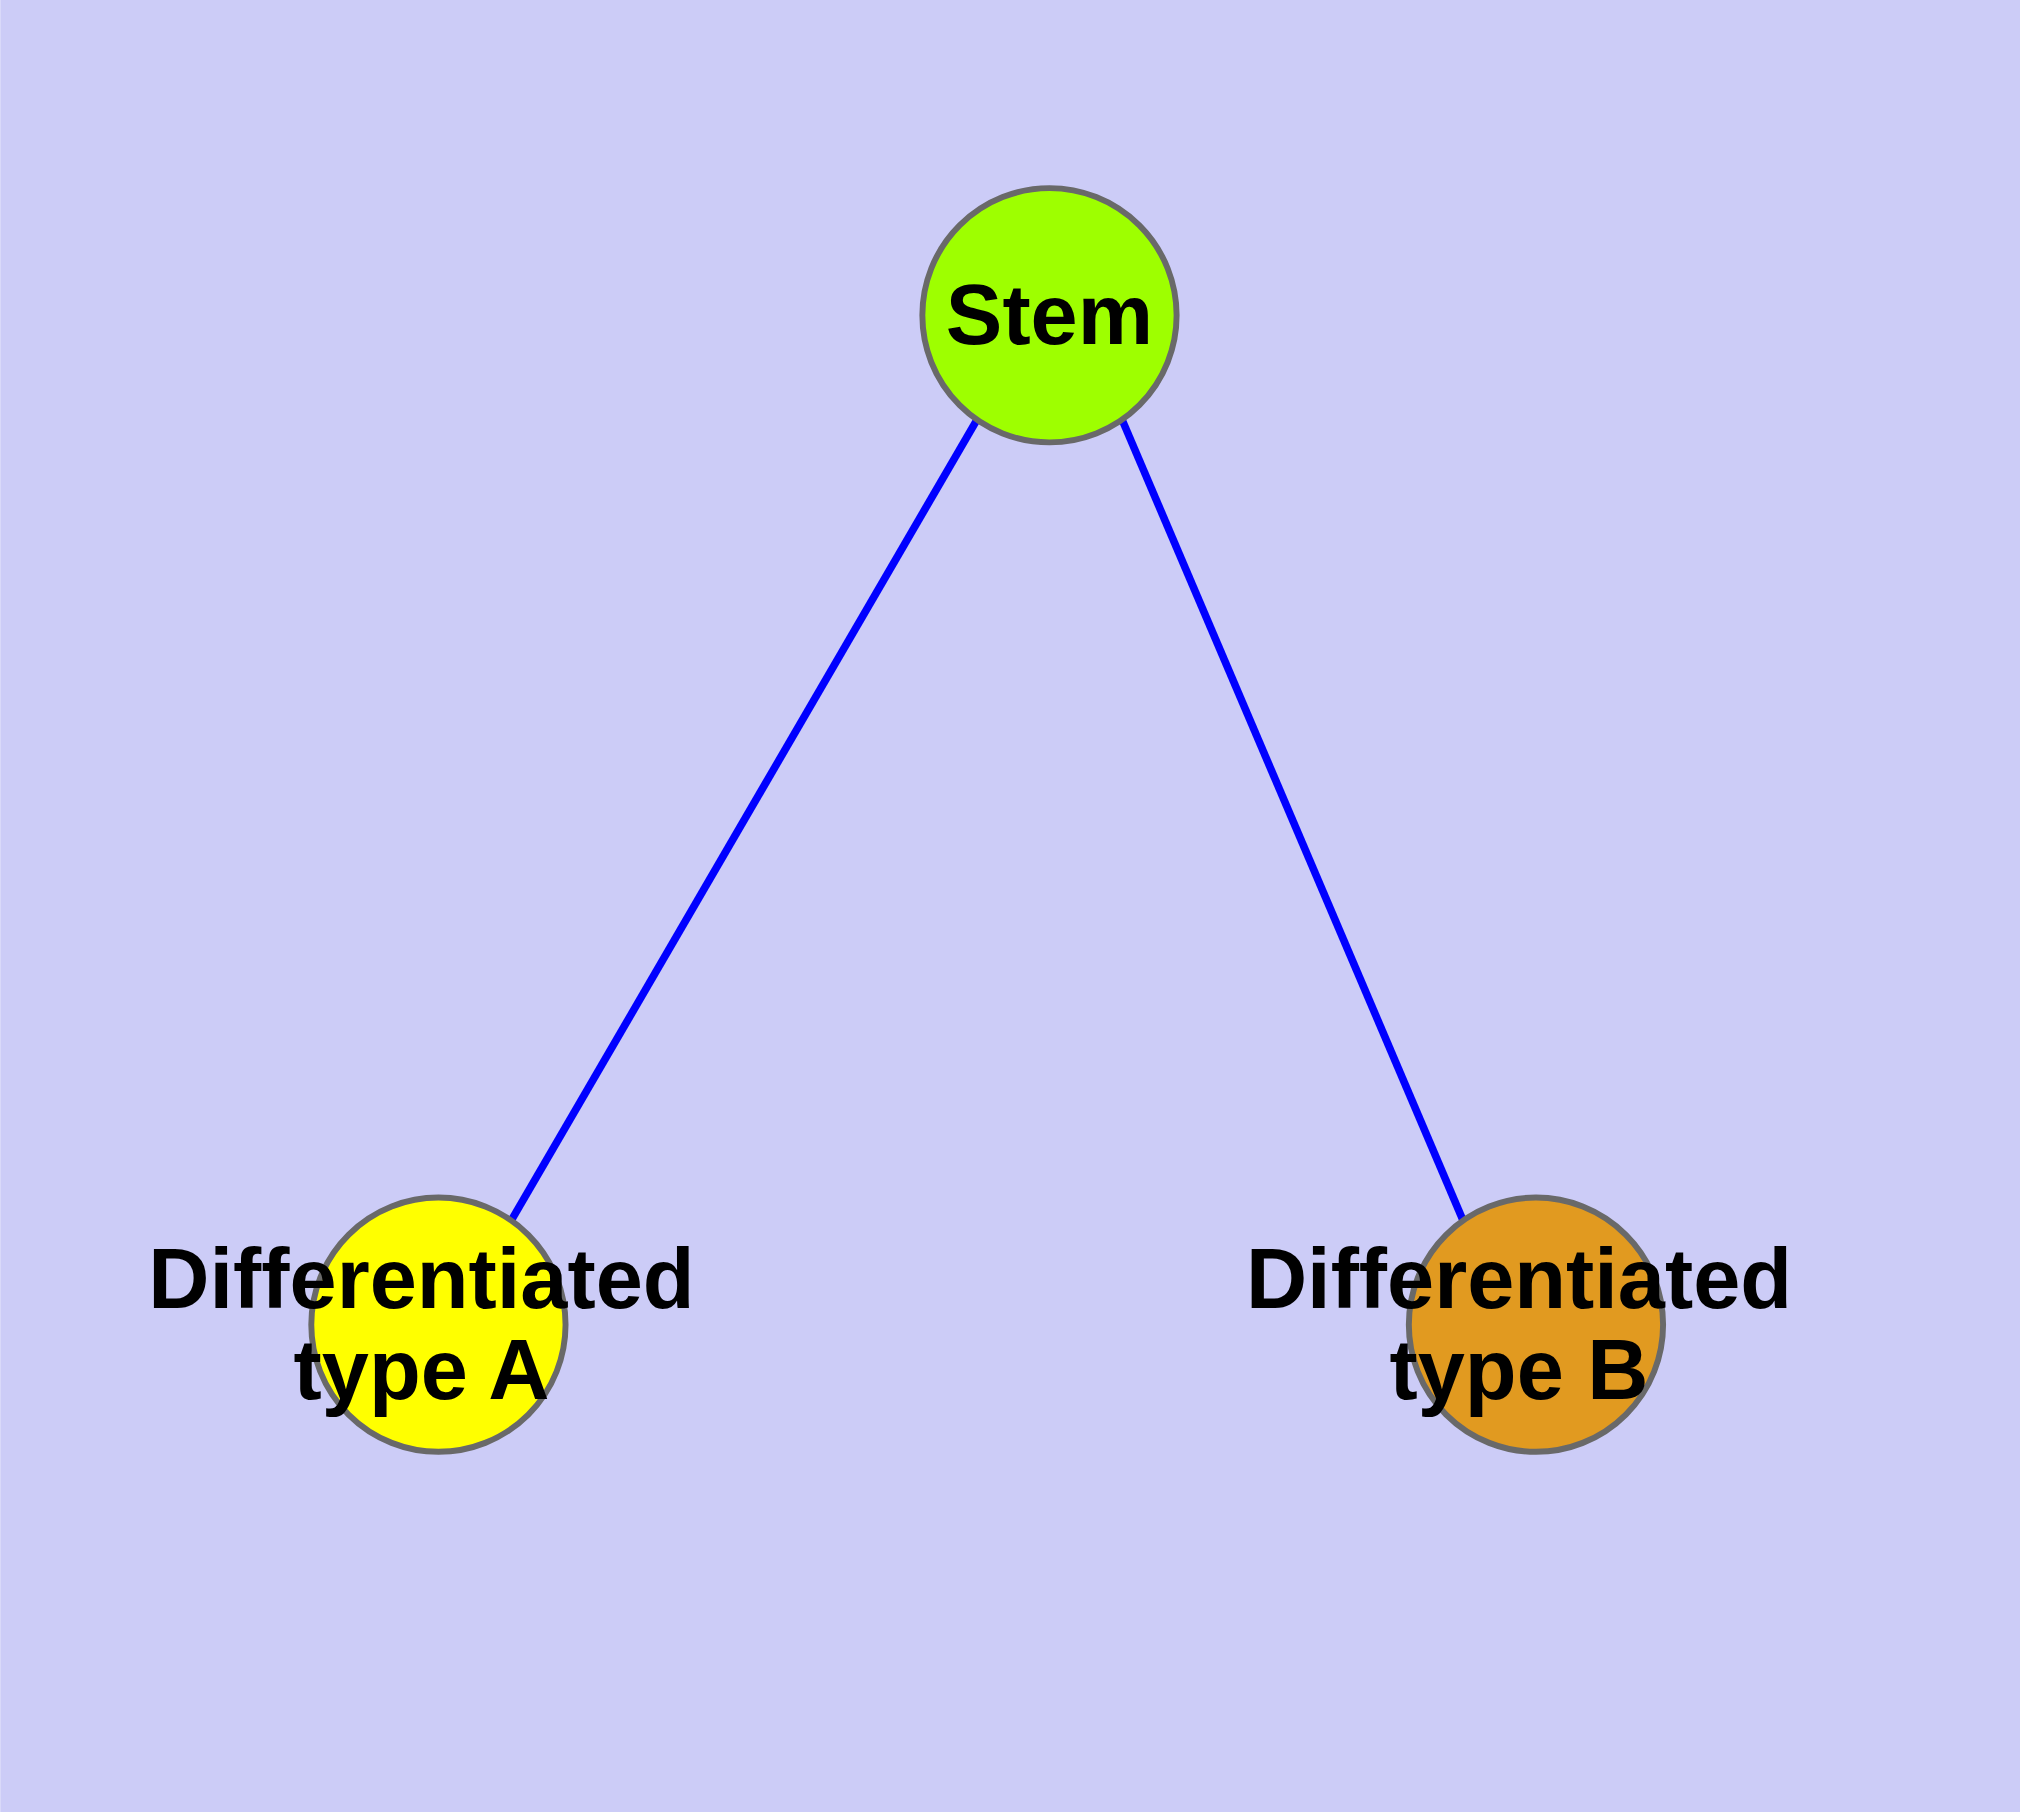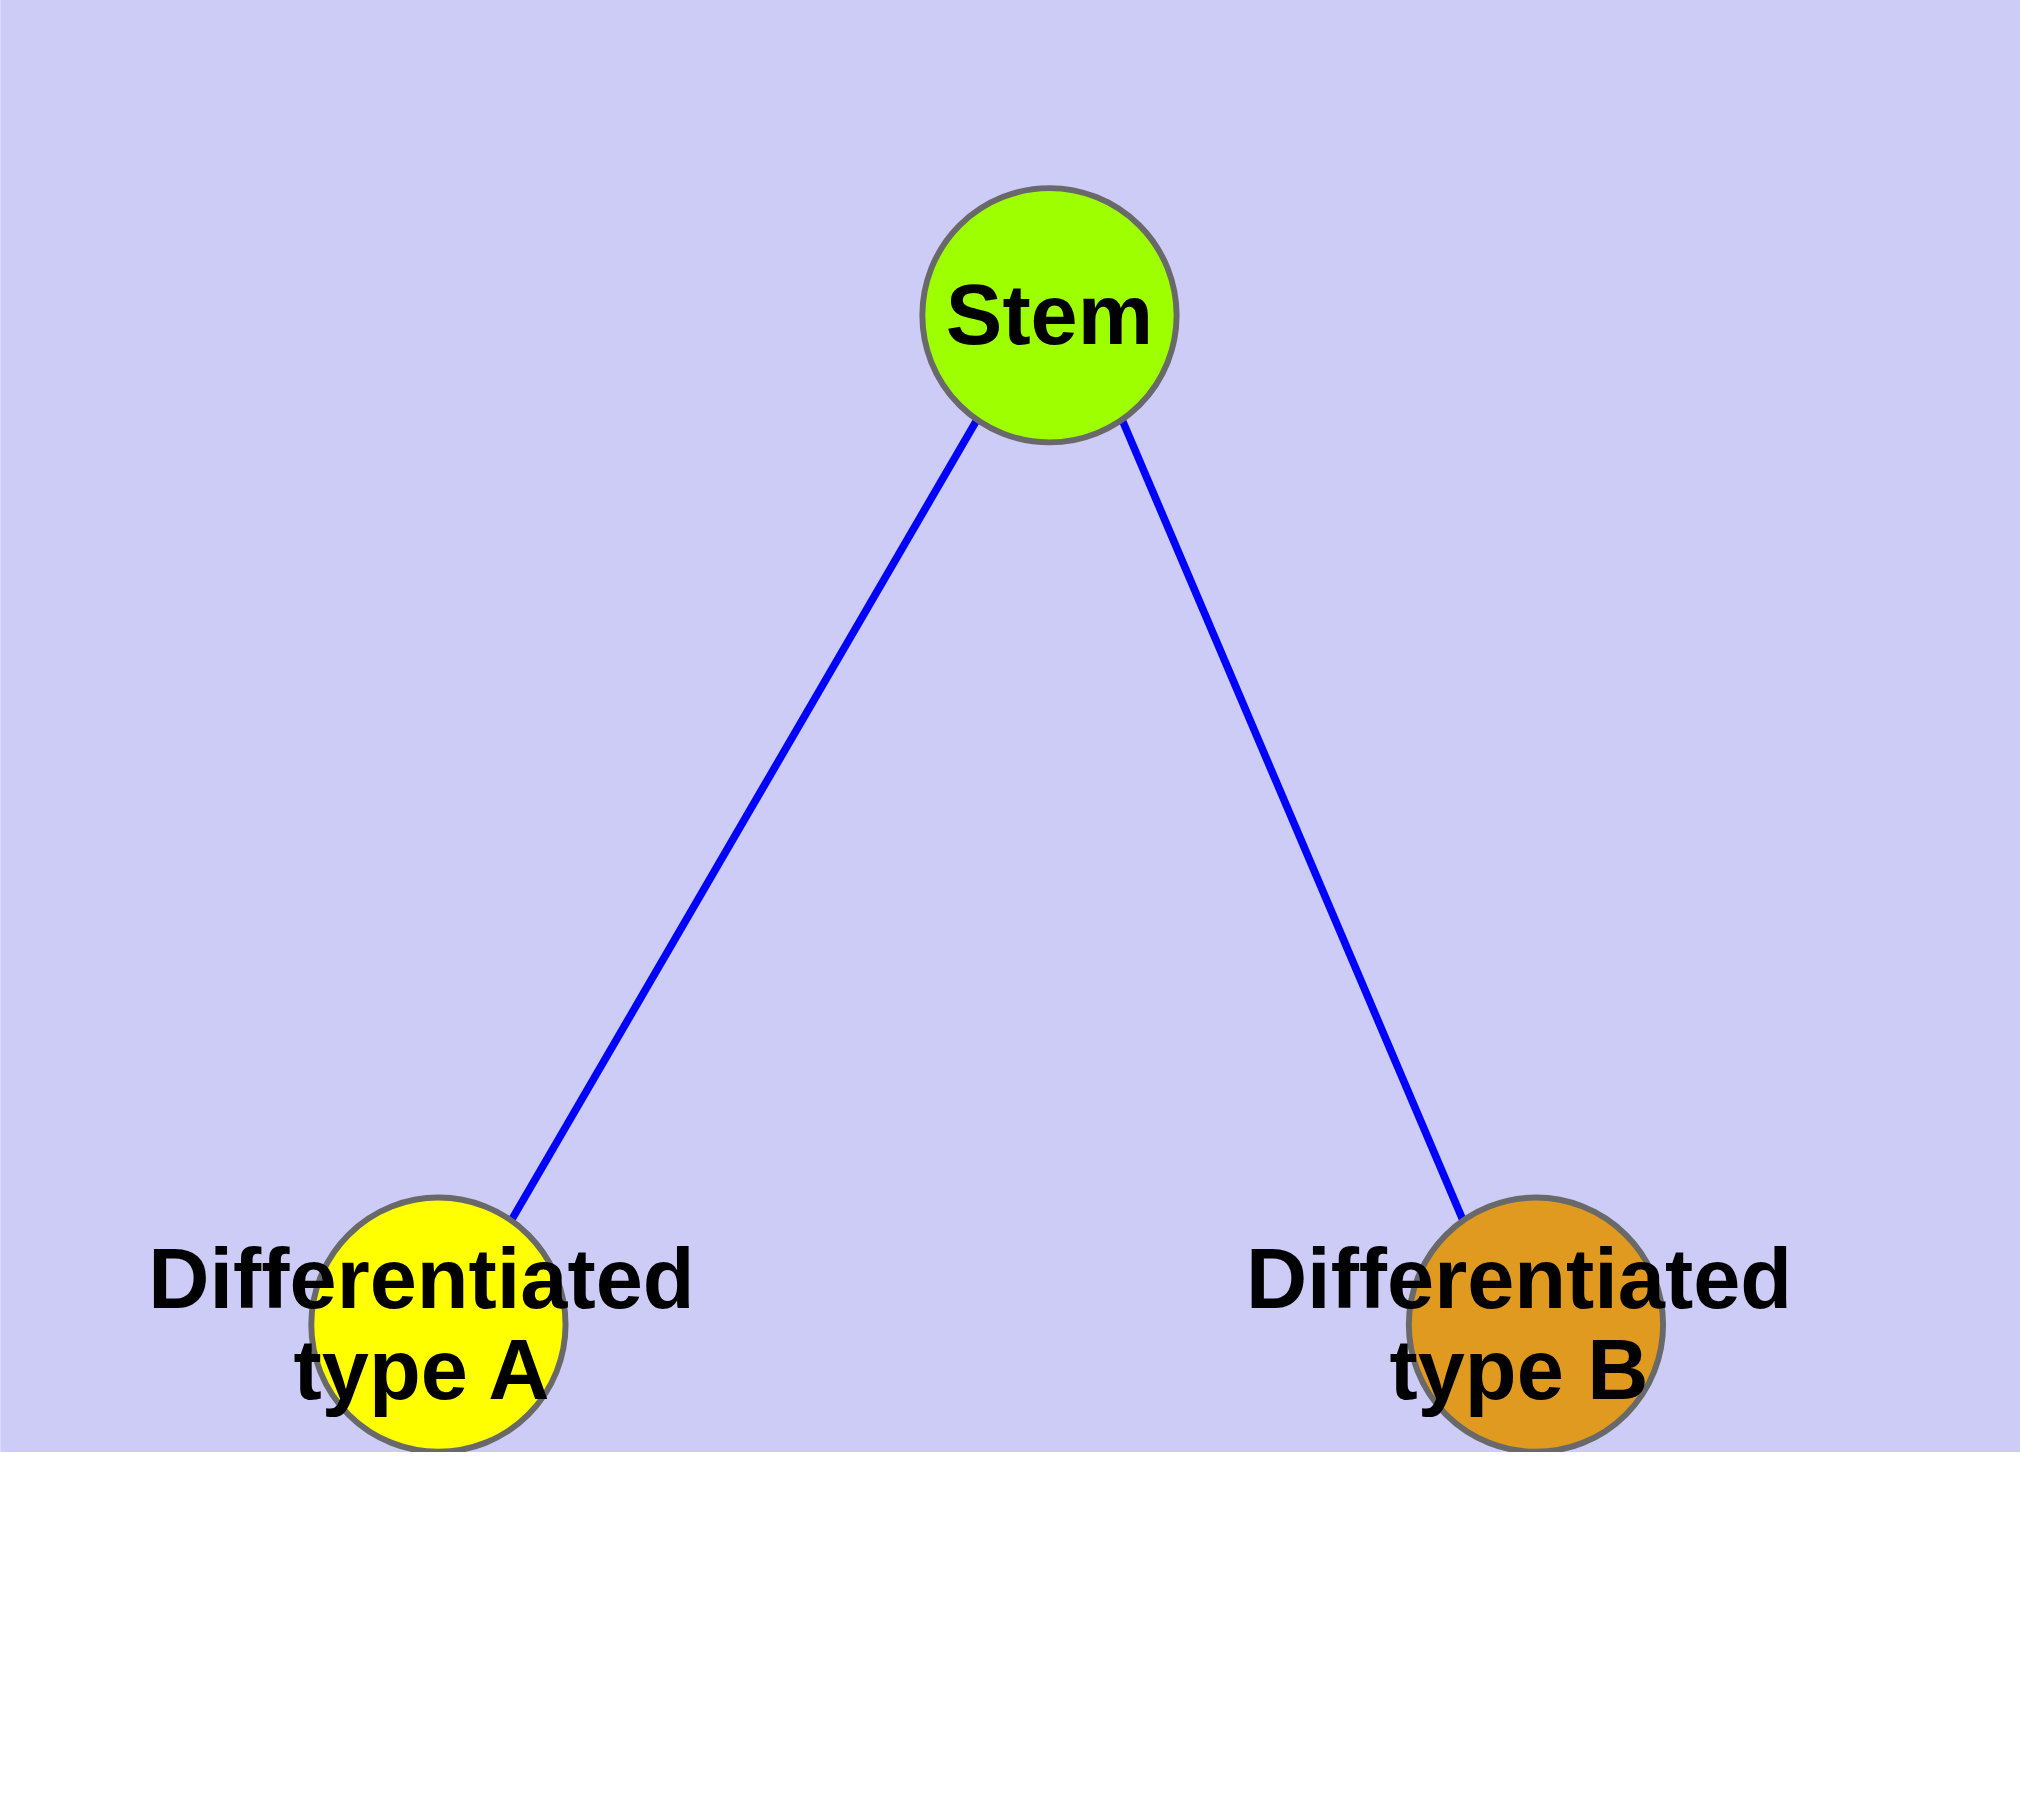--- a/index.html
+++ b/index.html
@@ -23,21 +23,21 @@
   .node-label {
     font-family: "Liberation Sans", sans-serif;
     font-weight: bold;
     fill: #000000;
     paint-order: normal;
   }
 </style>
 </head>
 <body>
 
-<div id="canvas-root" style="width: 2021px; height: 1452px;">
+<div id="canvas-root" style="width: 2021px; height: 1812px;">
   <svg id="graph-svg" viewBox="0 0 2384 2138" xmlns="http://www.w3.org/2000/svg" style="width: 2021px; height: 1812px;">
 
     <rect id="bg-rect" x="0" y="0" width="2384" height="2138" fill="#ccccf7"></rect>
 
     <g id="edges-layer">
       <line id="edge-0" x1="1152" y1="496" x2="603" y2="1440" stroke="#0000ff" stroke-width="9" stroke-linecap="butt"></line>
       <line id="edge-1" x1="1324" y1="496" x2="1726" y2="1440" stroke="#0000ff" stroke-width="9" stroke-linecap="butt"></line>
     </g>
 
     <g id="nodes-layer">

